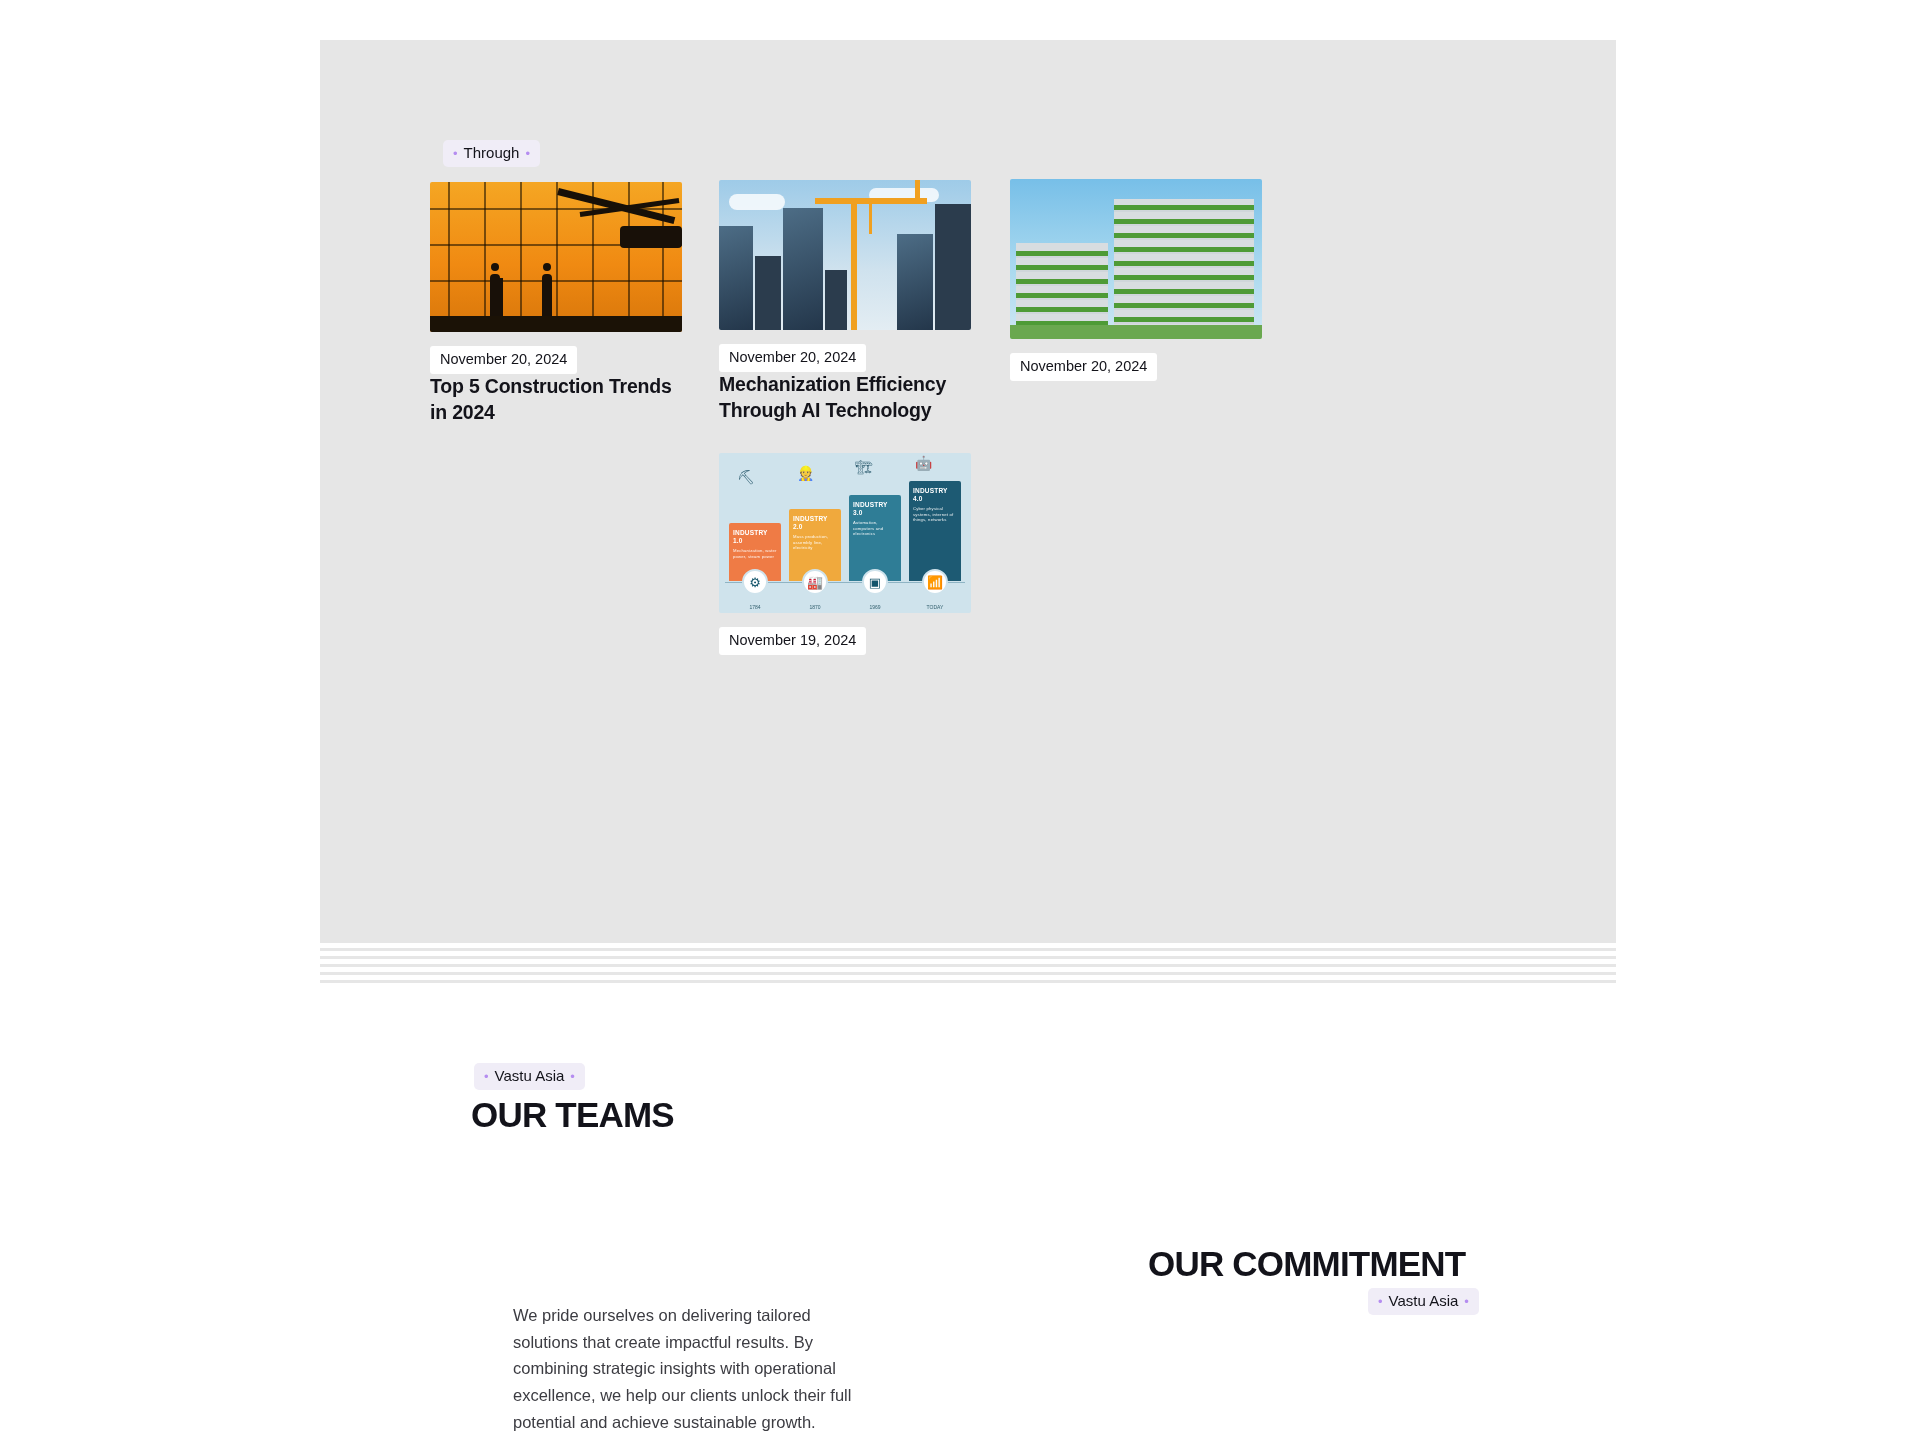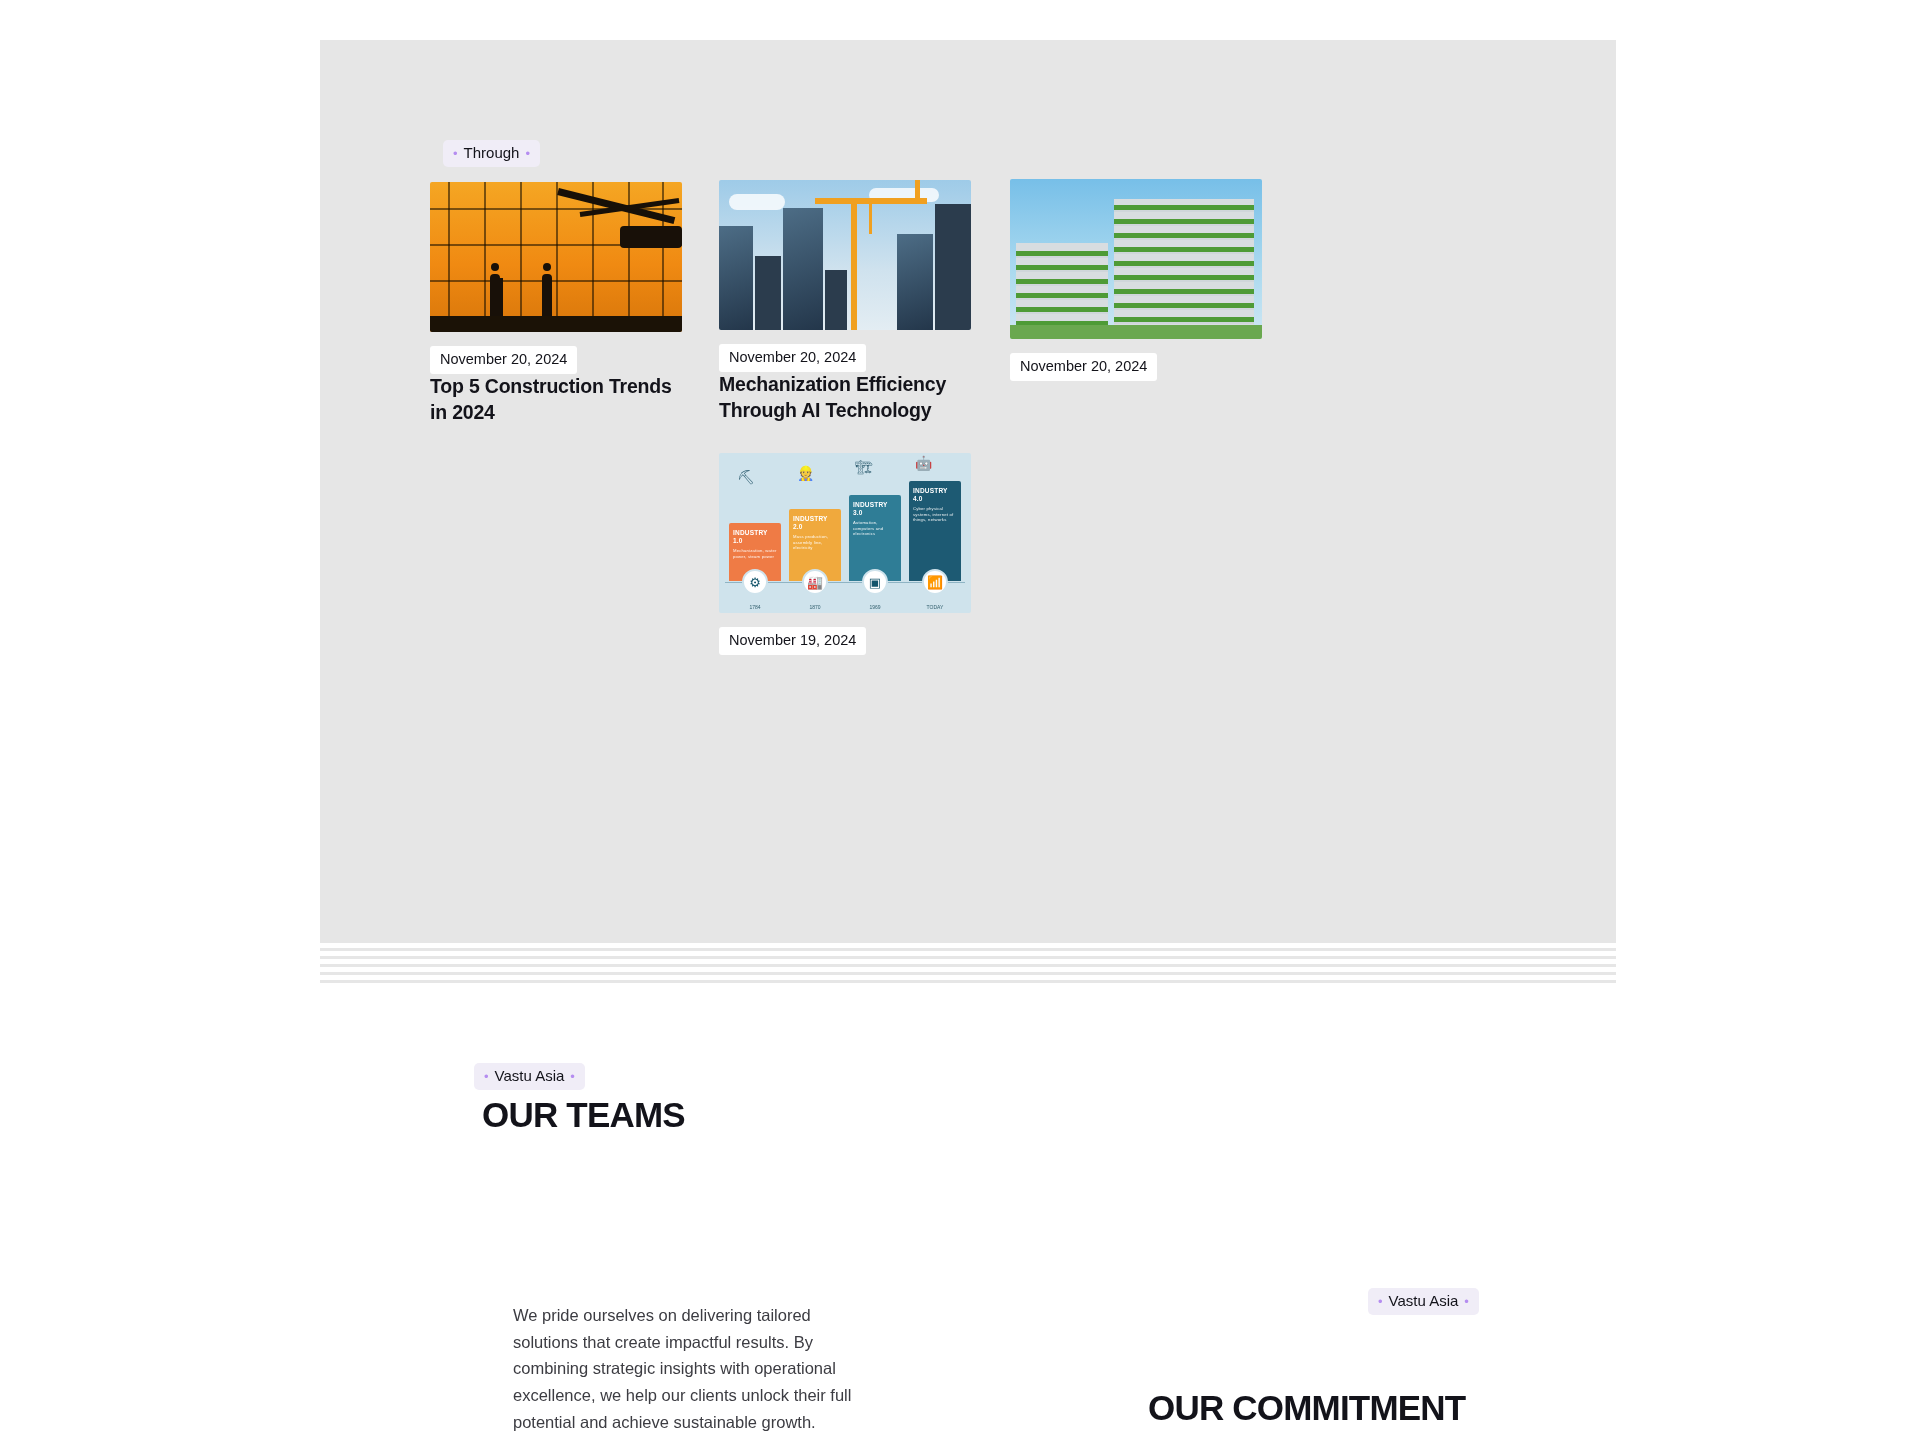--- a/index.html
+++ b/index.html
@@ -134,34 +134,34 @@
   }
 
   
   .stripes { position: absolute; left: 320px; top: 940px; width: 1296px; }
   .stripes .bar { height: 3px; background: #e6e6e6; margin-bottom: 5px; }
   .stripes .bar.wide { width: 100%; }
 
   
   .teams-badge { position: absolute; left: 474px; top: 1063px; }
   .teams-title {
-    position: absolute; left: 482px; top: 1095px;
+    position: absolute; left: 471px; top: 1095px;
     font-size: 35px; font-weight: bold; letter-spacing: -0.8px; color: #13131a;
   }
   .teams-para {
     position: absolute; left: 1095px; top: 1078px; width: 370px;
     font-size: 16.5px; line-height: 1.62; color: #3c3c42;
   }
   .commit-para {
     position: absolute; left: 513px; top: 1302px; width: 365px;
     font-size: 16.5px; line-height: 1.62; color: #3c3c42;
   }
   .commit-badge { position: absolute; left: 1368px; top: 1288px; }
   .commit-title {
-    position: absolute; left: 1148px; top: 1388px;
+    position: absolute; left: 1148px; top: 1244px;
     font-size: 35px; font-weight: bold; letter-spacing: -0.8px; color: #13131a;
   }
 </style>
 </head>
 <body>
 
 <div class="page">
 
   <section class="articles-section">
 

